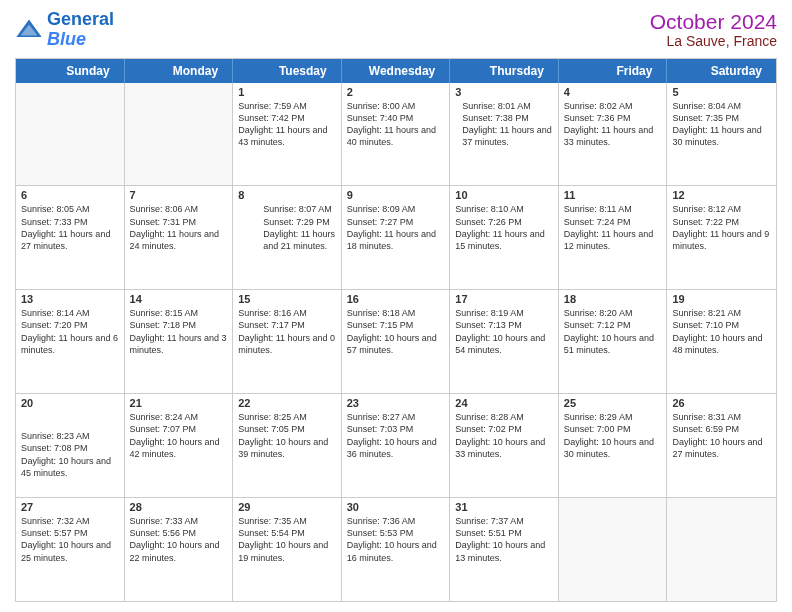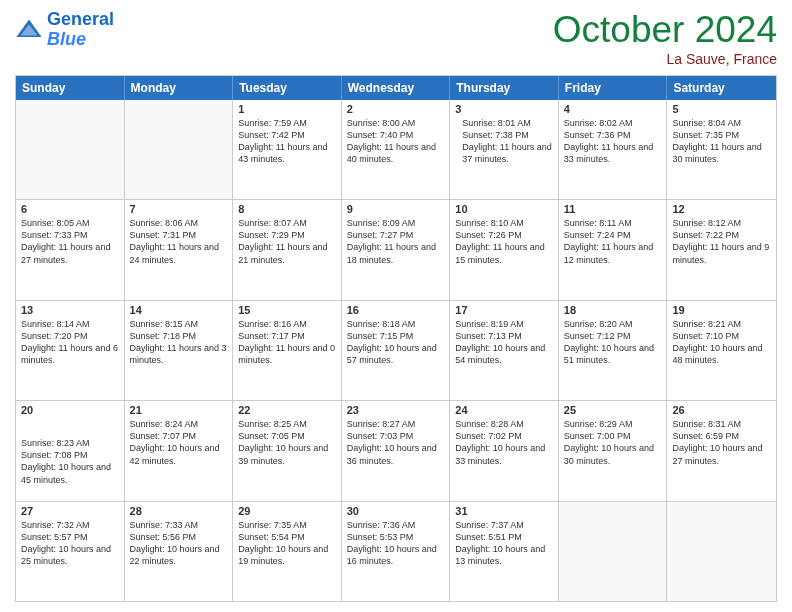--- a/index.html
+++ b/index.html
@@ -38,23 +38,23 @@
       color: #1a6abf;
     }
     .logo-icon {
       width: 28px;
       height: 28px;
     }
     .title-block {
       text-align: right;
     }
     .month-title {
-      font-size: 37px;
+      font-size: 21px;
       font-weight: 300;
-      color: #15803d;
+      color: #a21caf;
       line-height: 1.1;
     }
     .location {
       font-size: 14px;
       color: #7f1d1d;
     }
     .calendar {
       flex: 1;
       display: flex;
       flex-direction: column;
@@ -62,22 +62,22 @@
     }
     .cal-header {
       display: grid;
       grid-template-columns: repeat(7, 1fr);
       background: #2a72c0;
     }
     .cal-header-cell {
       color: #fff;
       font-size: 12px;
       font-weight: bold;
-      padding: 5px 6px;
-      text-align: left;
+      padding: 5px 14px;
+      text-align: right;
       border-right: 1px solid #5a9ad4;
     }
     .cal-header-cell:last-child { border-right: none; }
     .cal-body {
       flex: 1;
       display: flex;
       flex-direction: column;
     }
     .cal-row {
       flex: 1;
@@ -184,21 +184,21 @@
 Daylight: 11 hours and 27 minutes.</div>
           </div>
           <div class="cal-cell">
             <span class="day-number">7</span>
             <div class="cell-text" style="white-space: pre-line;">Sunrise: 8:06 AM
 Sunset: 7:31 PM
 Daylight: 11 hours and 24 minutes.</div>
           </div>
           <div class="cal-cell">
             <span class="day-number">8</span>
-            <div class="cell-text" style="white-space: pre-line;">Sunrise: 8:07 AM
+            <div class="cell-text" style="white-space: pre-line; margin-left: 25px;">Sunrise: 8:07 AM
 Sunset: 7:29 PM
 Daylight: 11 hours and 21 minutes.</div>
           </div>
           <div class="cal-cell">
             <span class="day-number">9</span>
             <div class="cell-text" style="white-space: pre-line;">Sunrise: 8:09 AM
 Sunset: 7:27 PM
 Daylight: 11 hours and 18 minutes.</div>
           </div>
           <div class="cal-cell">

